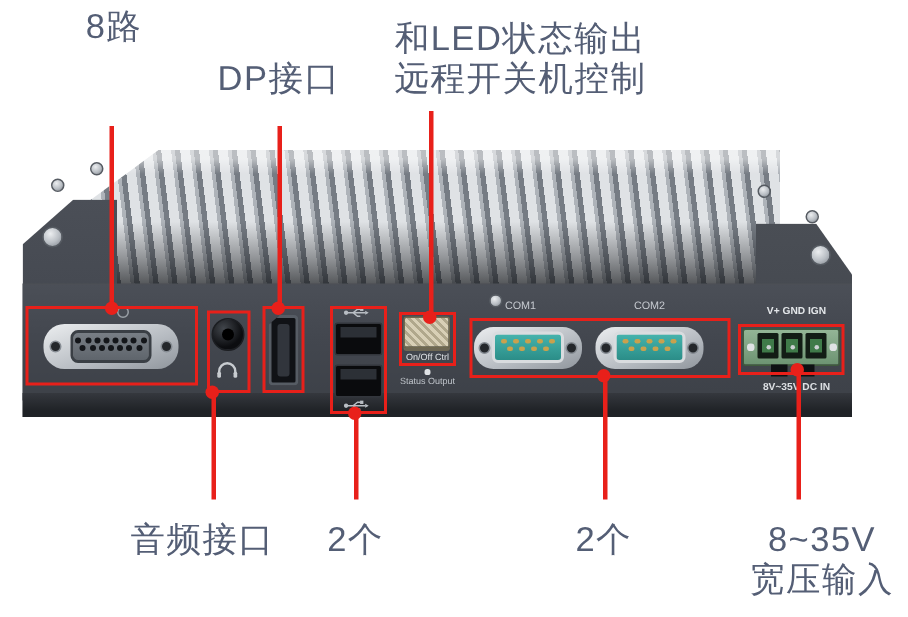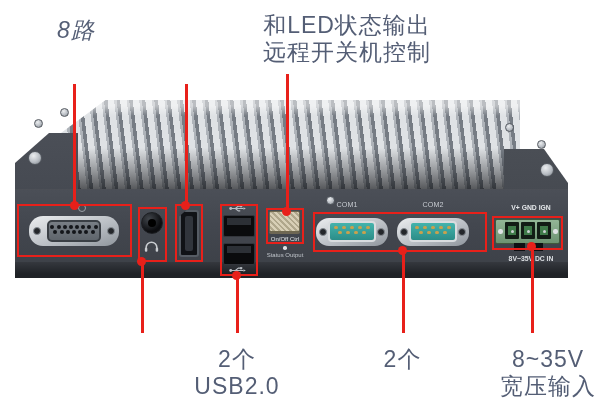--- a/index.html
+++ b/index.html
@@ -197,30 +197,35 @@
   <div class="rline" style="left:531px;top:245px;height:88px;"></div>
 
   <div class="rdot" style="left:70px;top:201px;"></div>
   <div class="rdot" style="left:181px;top:201px;"></div>
   <div class="rdot" style="left:282px;top:207px;"></div>
   <div class="rdot" style="left:137px;top:257px;"></div>
   <div class="rdot" style="left:232px;top:271px;"></div>
   <div class="rdot" style="left:398px;top:246px;"></div>
   <div class="rdot" style="left:527px;top:242px;"></div>
 
-  <div class="clabel" style="left:0px;top:17px;width:152px;font-style:italic;">
+  <div class="clabel" style="left:0px;top:4px;width:152px;">
     <div>8路</div>
+  </div>
+  <div class="clabel" style="left:118px;top:39px;width:136px;">
+    <div>DP接口</div>
   </div>
   <div class="clabel" style="left:243px;top:12px;width:208px;">
     <div>和LED状态输出</div>
     <div>远程开关机控制</div>
   </div>
+  <div class="clabel" style="left:65px;top:346px;width:140px;">
+    <div>音频接口</div>
+  </div>
   <div class="clabel" style="left:177px;top:346px;width:120px;">
     <div>2个</div>
-    <div>USB2.0</div>
   </div>
   <div class="clabel" style="left:330px;top:346px;width:145px;">
     <div>2个</div>
   </div>
   <div class="clabel" style="left:478px;top:346px;width:140px;">
     <div>8~35V</div>
     <div>宽压输入</div>
   </div>
 
 </div>

